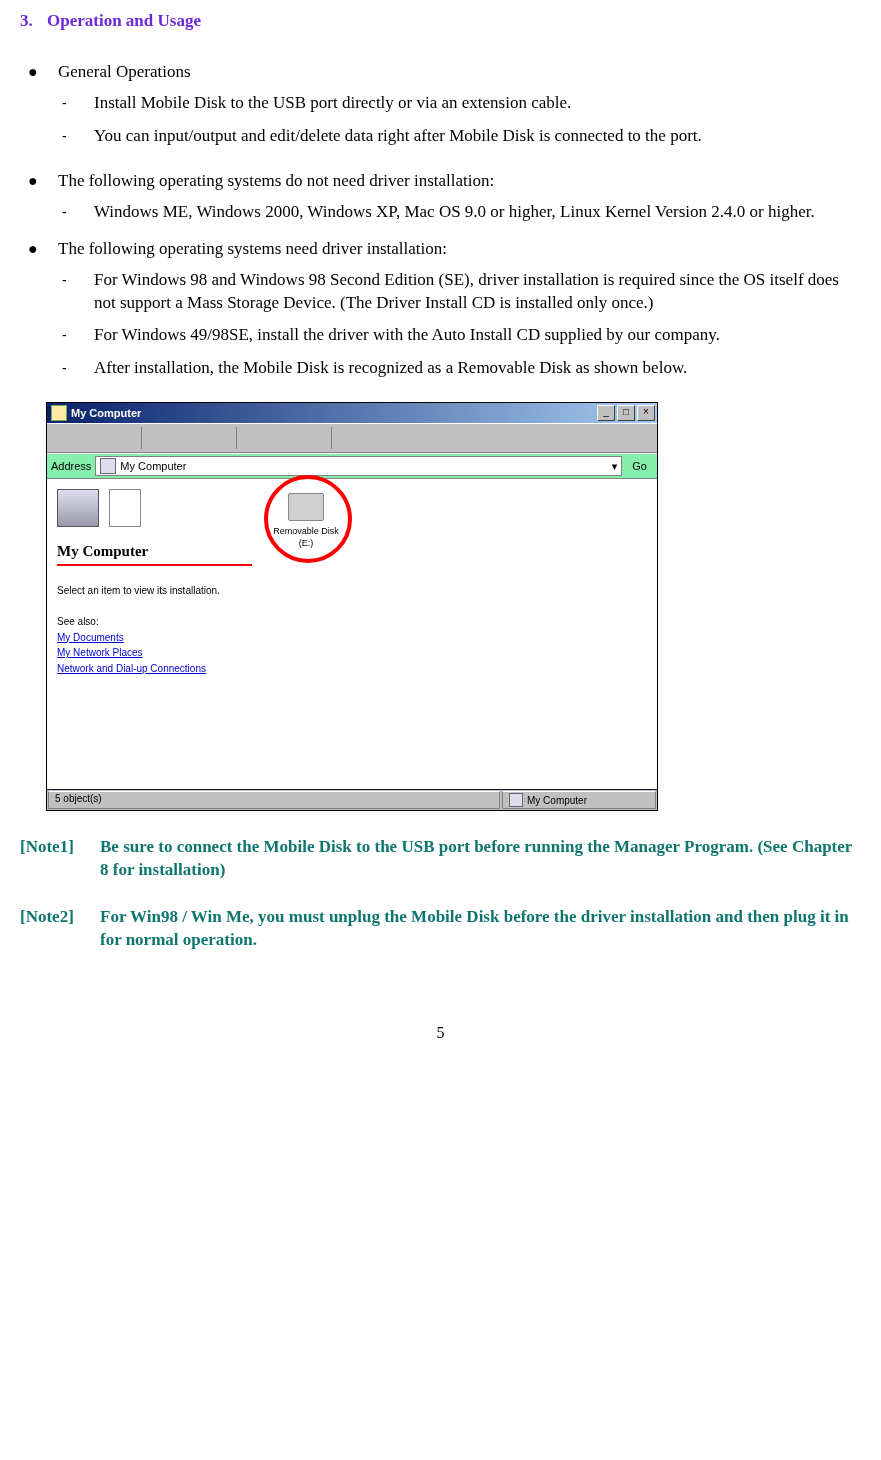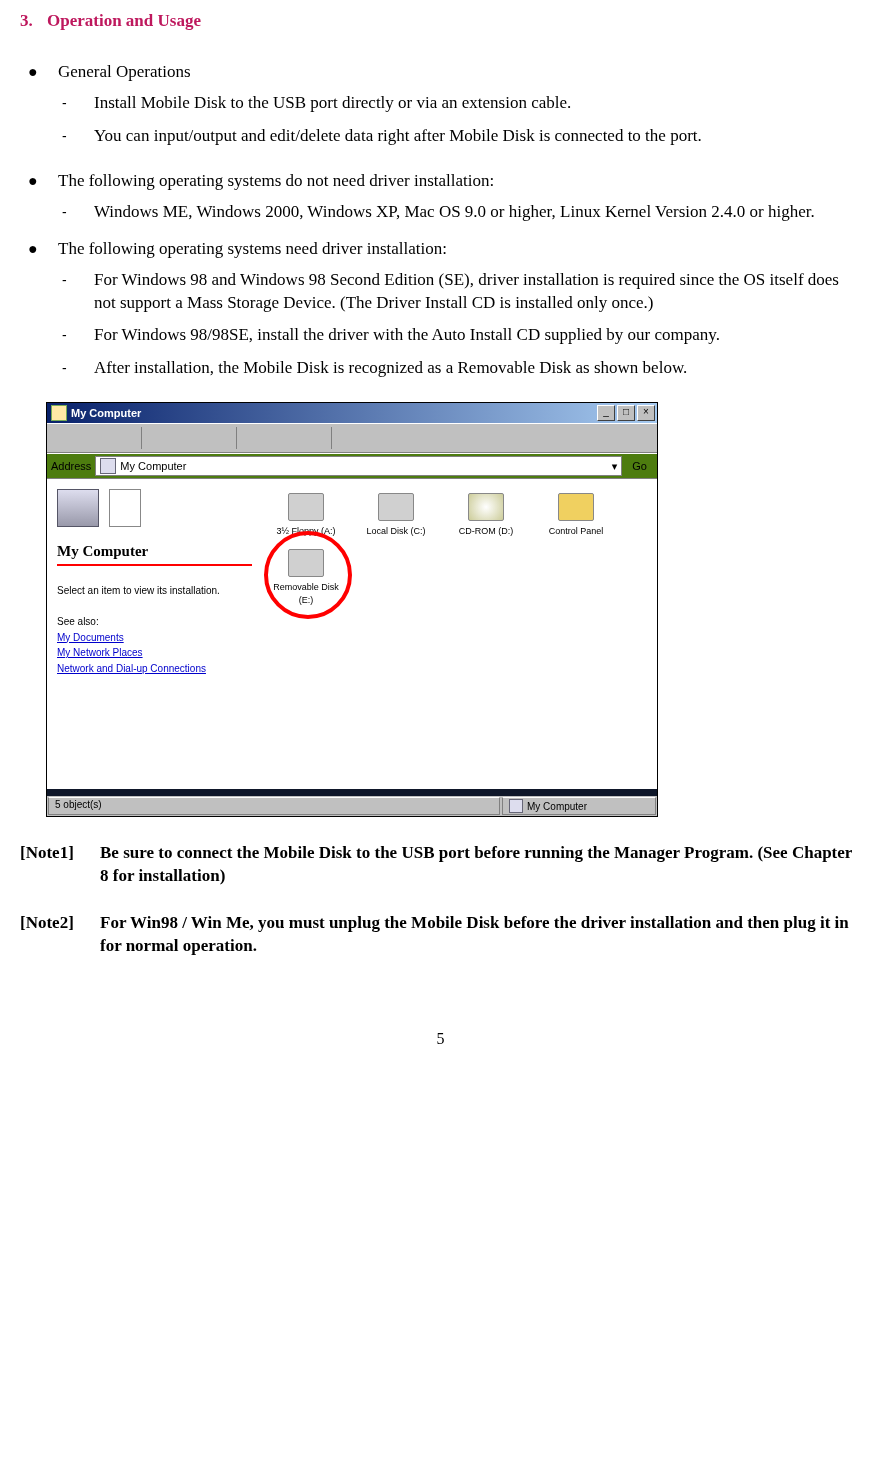--- a/index.html
+++ b/index.html
@@ -6,21 +6,21 @@
     font-family: Georgia, 'Times New Roman', serif;
     margin: 0;
     padding: 10px 20px;
     width: 841px;
     background: white;
     color: #000;
     font-size: 17px;
     line-height: 1.35;
   }
   .section-heading {
-    color: #be185d;
+    color: #6d28d9;
     font-weight: bold;
     margin: 0 0 28px 0;
     font-size: 17px;
   }
   .section-heading .num { margin-right: 10px; }
   .bullet-item {
     display: flex;
     margin: 14px 0 8px 0;
   }
   .bullet-item .dot {
@@ -77,21 +77,21 @@
     background:#c0c0c0; padding:2px 6px; display:flex; gap:14px; font-size:11px; border-bottom:1px solid #fff;
     filter: blur(0.5px);
   }
   .win-toolbar {
     background:#c0c0c0; height:28px; border-top:1px solid #fff; border-bottom:1px solid #808080;
     display:flex; align-items:center; gap:4px; padding:0 4px; font-size:10px; filter: blur(0.6px);
   }
   .win-toolbar .tb-btn { width:24px; height:22px; border:1px solid #c0c0c0; }
   .win-toolbar .tb-sep { width:1px; height:22px; background:#808080; }
   .win-address {
-    background:#4d7c0f; height:24px; border-top:1px solid #fff; border-bottom:1px solid #808080;
+    background:#86efac; height:24px; border-top:1px solid #fff; border-bottom:1px solid #808080;
     display:flex; align-items:center; padding:0 4px; gap:4px; font-size:11px; filter: blur(0.4px);
   }
   .win-address .addr-input {
     flex:1; height:18px; background:#fff; border:1px solid #808080; display:flex; align-items:center; padding:0 4px; gap:4px;
   }
   .win-address .addr-go { padding:0 6px; }
   .win-body { display:flex; background:#fff; height:310px; }
   .win-left {
     width:195px; padding:10px; border-right:0; position:relative;
   }
@@ -106,25 +106,25 @@
   .drive-row { display:flex; gap:22px; margin-bottom:12px;}
   .drive { width:68px; text-align:center; font-size:9px; filter:blur(0.6px);}
   .drive .dicon { width:34px; height:26px; margin:0 auto 4px; background:#d0d0d0; border:1px solid #888; border-radius:2px;}
   .drive .dicon.cd { background:radial-gradient(circle,#fff,#cc9);}
   .drive .dicon.panel { background:#f0d060; }
   .circle-highlight {
     position:absolute; left:-18px; top:68px; width:80px; height:80px;
     border:4px solid #ff0000; border-radius:50%;
   }
   .win-status {
-    height:20px; background:#c0c0c0; border-top:7px solid #0f172a; display:flex; font-size:10px; align-items:center;justify-content:flex-end;
+    height:20px; background:#c0c0c0; border-top:1px solid #0f172a; display:flex; font-size:10px; align-items:center;justify-content:flex-end;
   }
   .win-status .stat-left { flex:1; padding:0 6px; border:1px solid #808080; border-top-color:#fff; height:16px; margin:1px; filter:blur(0.5px);}
   .win-status .stat-right { width:140px; padding:0 6px; border:1px solid #808080; border-top-color:#fff; height:16px; margin:1px; display:flex; align-items:center; gap:4px; filter:blur(0.5px);}
-  .note-row { display:flex; margin:14px 0 24px 0; color:#000000; font-weight:bold;}
+  .note-row { display:flex; margin:14px 0 24px 0; color:#0f766e; font-weight:bold;}
   .note-row .nlabel { width:80px; flex-shrink:0; }
   .note-row .ntxt { flex:1; }
   .page-num { text-align:center; margin-top:70px; font-size:16px;}
 </style>
 </head>
 <body>
 
 <div class="section-heading">
   <span class="num">3.</span>
   <span>Operation and Usage</span>
@@ -160,21 +160,21 @@
   <div class="dot">●</div>
   <div class="btxt">The following operating systems need driver installation:</div>
 </div>
 <ul class="dash-list">
   <li class="dash-item">
       <div class="dash">-</div>
       <div class="dtxt">For Windows 98 and Windows 98 Second Edition (SE), driver installation is required since the OS itself does not support a Mass Storage Device. (The Driver Install CD is installed only once.)</div>
     </li>
   <li class="dash-item">
       <div class="dash">-</div>
-      <div class="dtxt">For Windows 98/98SE, install the driver with the Auto Install CD supplied by our company.</div>
+      <div class="dtxt">For Windows 49/98SE, install the driver with the Auto Install CD supplied by our company.</div>
     </li>
   <li class="dash-item">
       <div class="dash">-</div>
       <div class="dtxt">After installation, the Mobile Disk is recognized as a Removable Disk as shown below.</div>
     </li>
 </ul>
 
 <div class="screenshot-block">
   <div class="win-window">
     <div class="win-title">
@@ -216,38 +216,20 @@
           <div class="pg-icon"></div>
         </div>
         <div class="mc-title">My Computer</div>
         <div class="desc">Select an item to view its installation.</div>
         <div class="see">See also:</div>
         <span class="link">My Documents</span>
         <span class="link">My Network Places</span>
         <span class="link">Network and Dial-up Connections</span>
       </div>
       <div class="win-right">
-        <div class="drive-row">
-          <div class="drive">
-              <div class="dicon"></div>
-              <div>3½ Floppy (A:)</div>
-            </div>
-          <div class="drive">
-              <div class="dicon"></div>
-              <div>Local Disk (C:)</div>
-            </div>
-          <div class="drive">
-              <div class="dicon cd"></div>
-              <div>CD-ROM (D:)</div>
-            </div>
-          <div class="drive">
-              <div class="dicon panel"></div>
-              <div>Control Panel</div>
-            </div>
-        </div>
         <div class="drive-row" style="position:relative;">
           <div class="drive">
               <div class="dicon"></div>
               <div>Removable Disk (E:)</div>
             </div>
           <div class="circle-highlight" style="top:-18px; left:-8px;"></div>
         </div>
       </div>
     </div>
     <div class="win-status">

